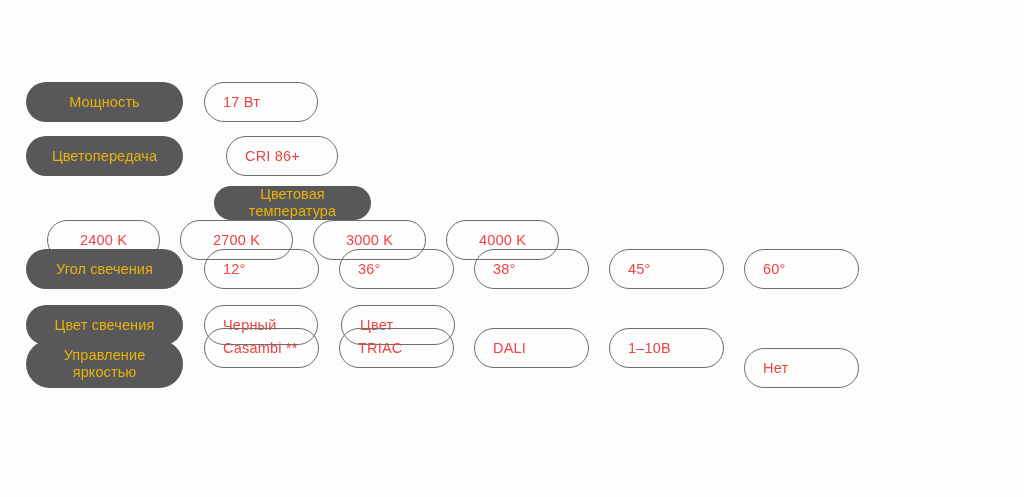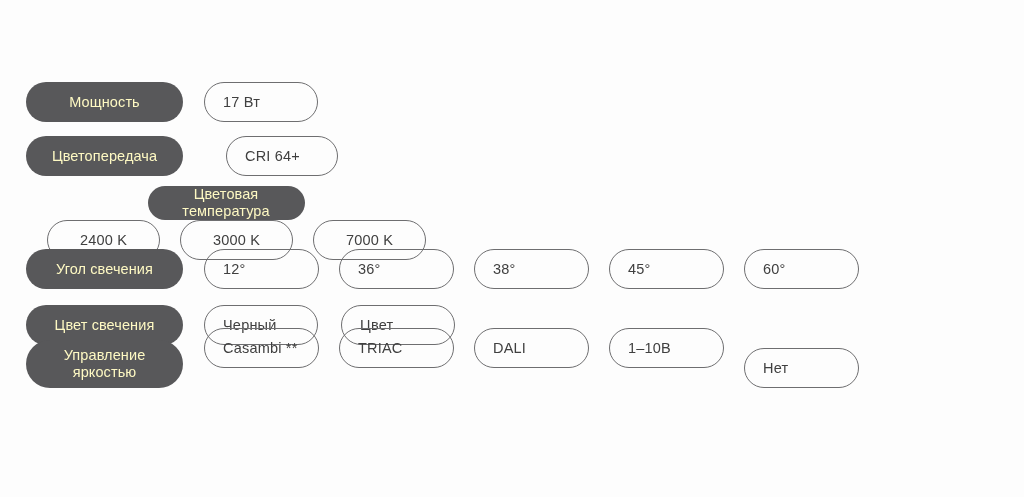--- a/index.html
+++ b/index.html
@@ -32,21 +32,21 @@
     height: 44px;
   }
 
   
   .row-label {
     box-sizing: border-box;
     width: 157px;
     min-width: 157px;
     height: 40px;
     background: #58585a;
-    color: #fef9c3;
+    color: #eab308;
     border-radius: 20px;
     display: flex;
     align-items: center;
     justify-content: center;
     text-align: center;
     font-size: 14.5px;
     line-height: 17px;
     letter-spacing: 0.1px;
     font-weight: 400;
     padding: 0 8px;
@@ -62,21 +62,21 @@
     display: flex;
     align-items: center;
     margin-left: 21px;
   }
   .option-pill {
     box-sizing: border-box;
     height: 40px;
     border: 1.4px solid #6e6e70;
     border-radius: 20px;
     background: transparent;
-    color: #404040;
+    color: #ef4444;
     font-size: 14.5px;
     letter-spacing: 0.2px;
     display: flex;
     align-items: center;
     padding: 0 18px;
     white-space: nowrap;
   }
   .option-pill.centered {
     justify-content: center;
     padding: 0 10px;
@@ -88,30 +88,31 @@
 <div class="spec-sheet">
     <div class="spec-row" style="top: 80px;">
       <div class="row-label">Мощность</div>
       <div class="options">
         <div class="option-pill" style="width: 114px;">17 Вт</div>
       </div>
     </div>
     <div class="spec-row" style="top: 134px;">
       <div class="row-label">Цветопередача</div>
       <div class="options">
-        <div class="option-pill" style="width: 112px; margin-left: 22px;">CRI 64+</div>
+        <div class="option-pill" style="width: 112px; margin-left: 22px;">CRI 86+</div>
       </div>
     </div>
     <div class="spec-row" style="top: 186px; flex-direction: column;">
       <div class="row-label two-line">Цветовая
 температура</div>
       <div class="options">
         <div class="option-pill centered" style="width: 113px;">2400 K</div>
+        <div class="option-pill centered" style="width: 113px; margin-left: 20px;">2700 K</div>
         <div class="option-pill centered" style="width: 113px; margin-left: 20px;">3000 K</div>
-        <div class="option-pill centered" style="width: 113px; margin-left: 20px;">7000 K</div>
+        <div class="option-pill centered" style="width: 113px; margin-left: 20px;">4000 K</div>
       </div>
     </div>
     <div class="spec-row" style="top: 247px;">
       <div class="row-label">Угол свечения</div>
       <div class="options">
         <div class="option-pill" style="width: 115px;">12°</div>
         <div class="option-pill" style="width: 115px; margin-left: 20px;">36°</div>
         <div class="option-pill" style="width: 115px; margin-left: 20px;">38°</div>
         <div class="option-pill" style="width: 115px; margin-left: 20px;">45°</div>
         <div class="option-pill" style="width: 115px; margin-left: 20px;">60°</div>

